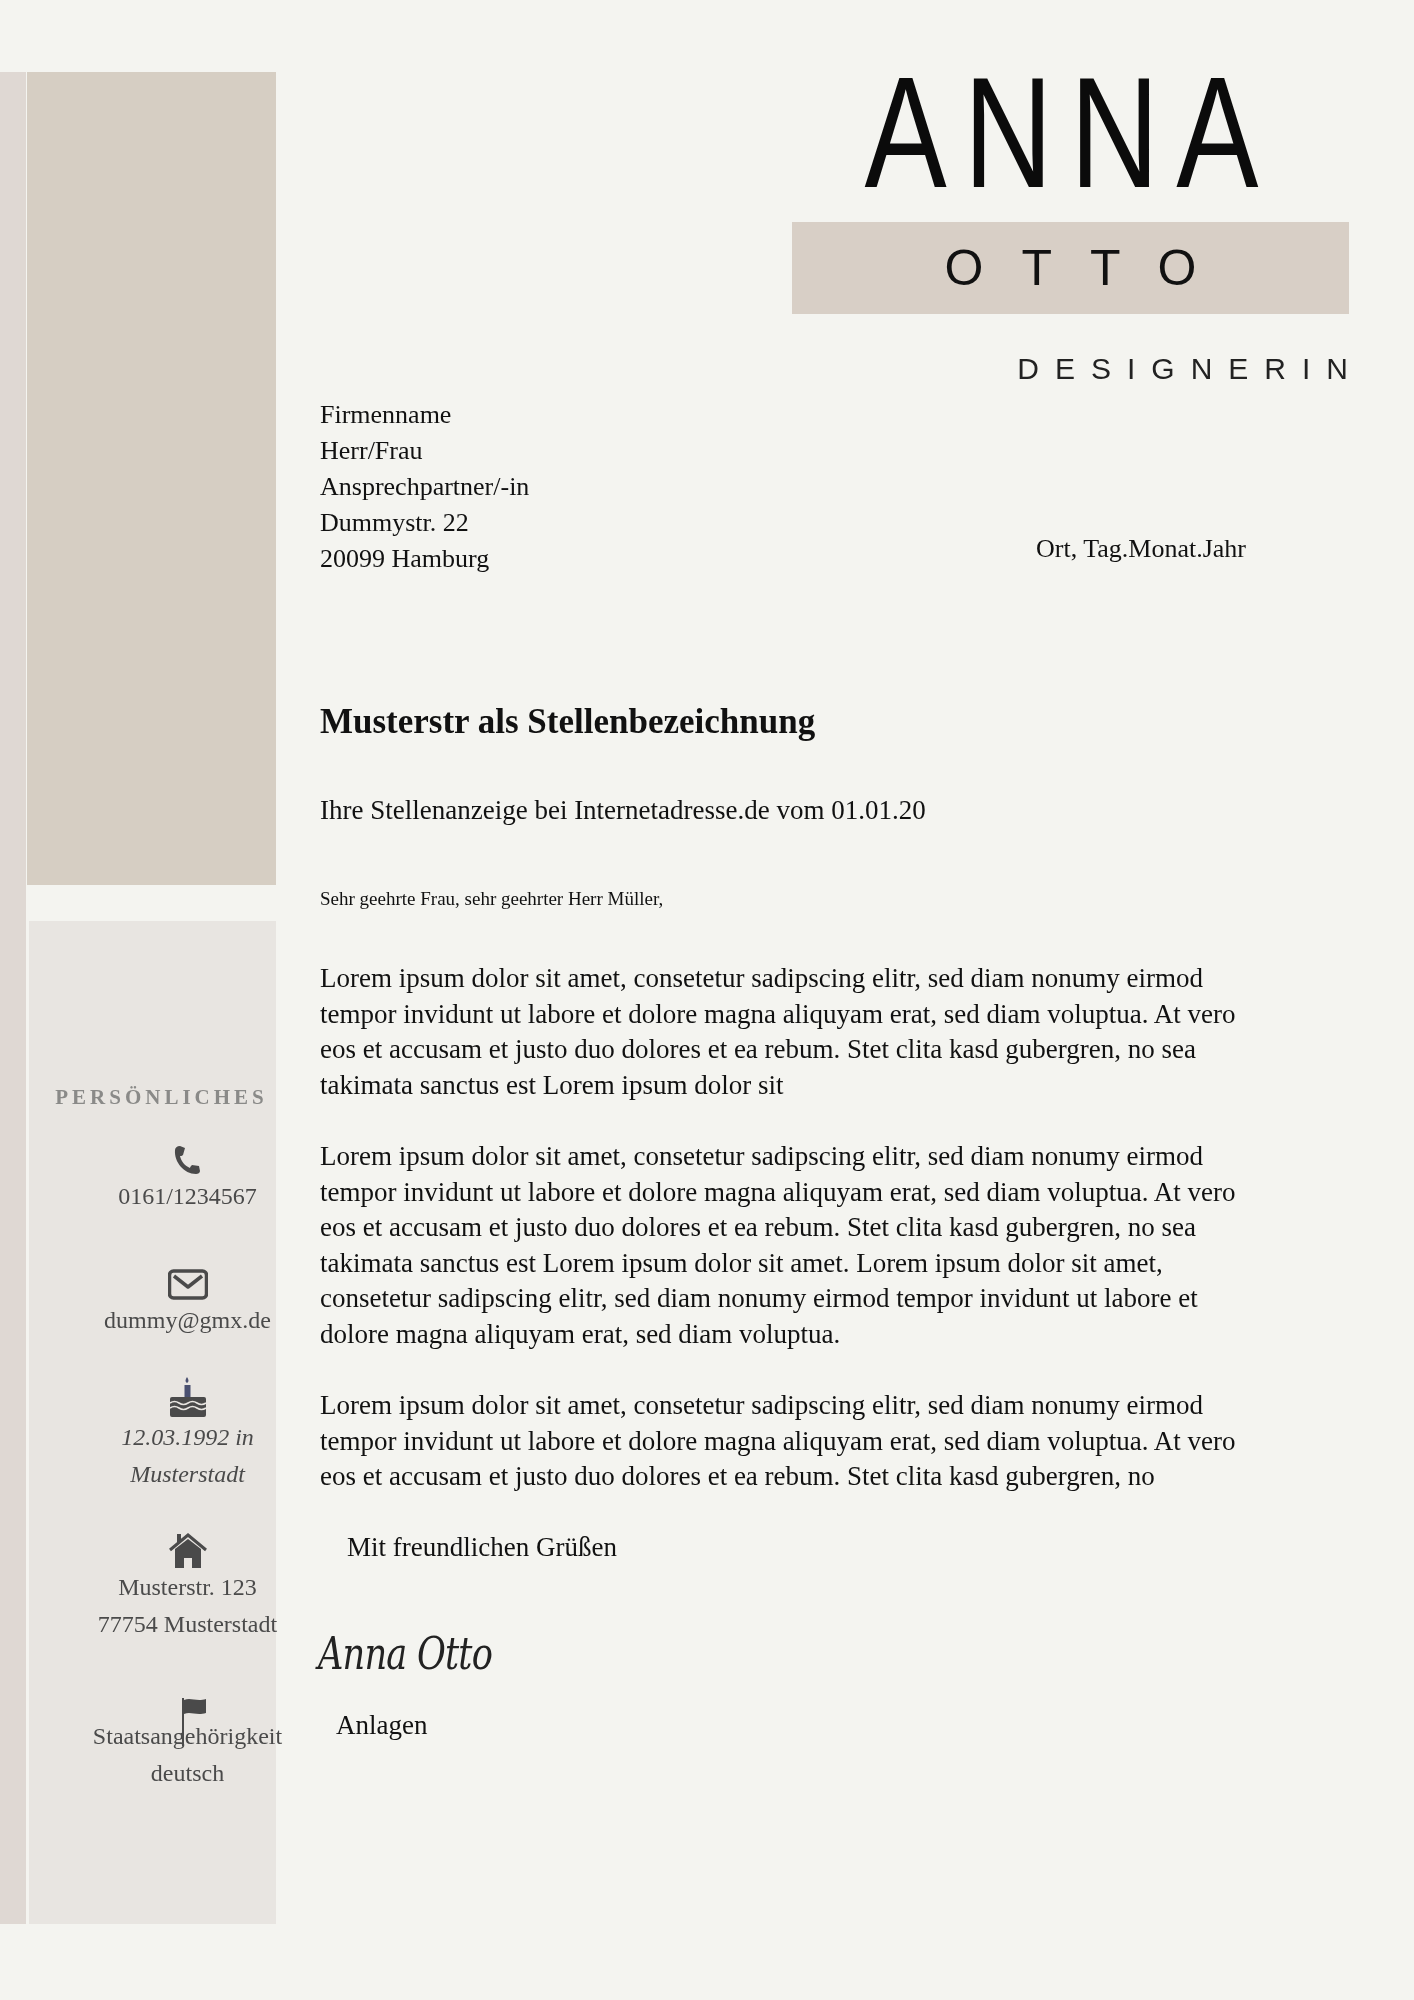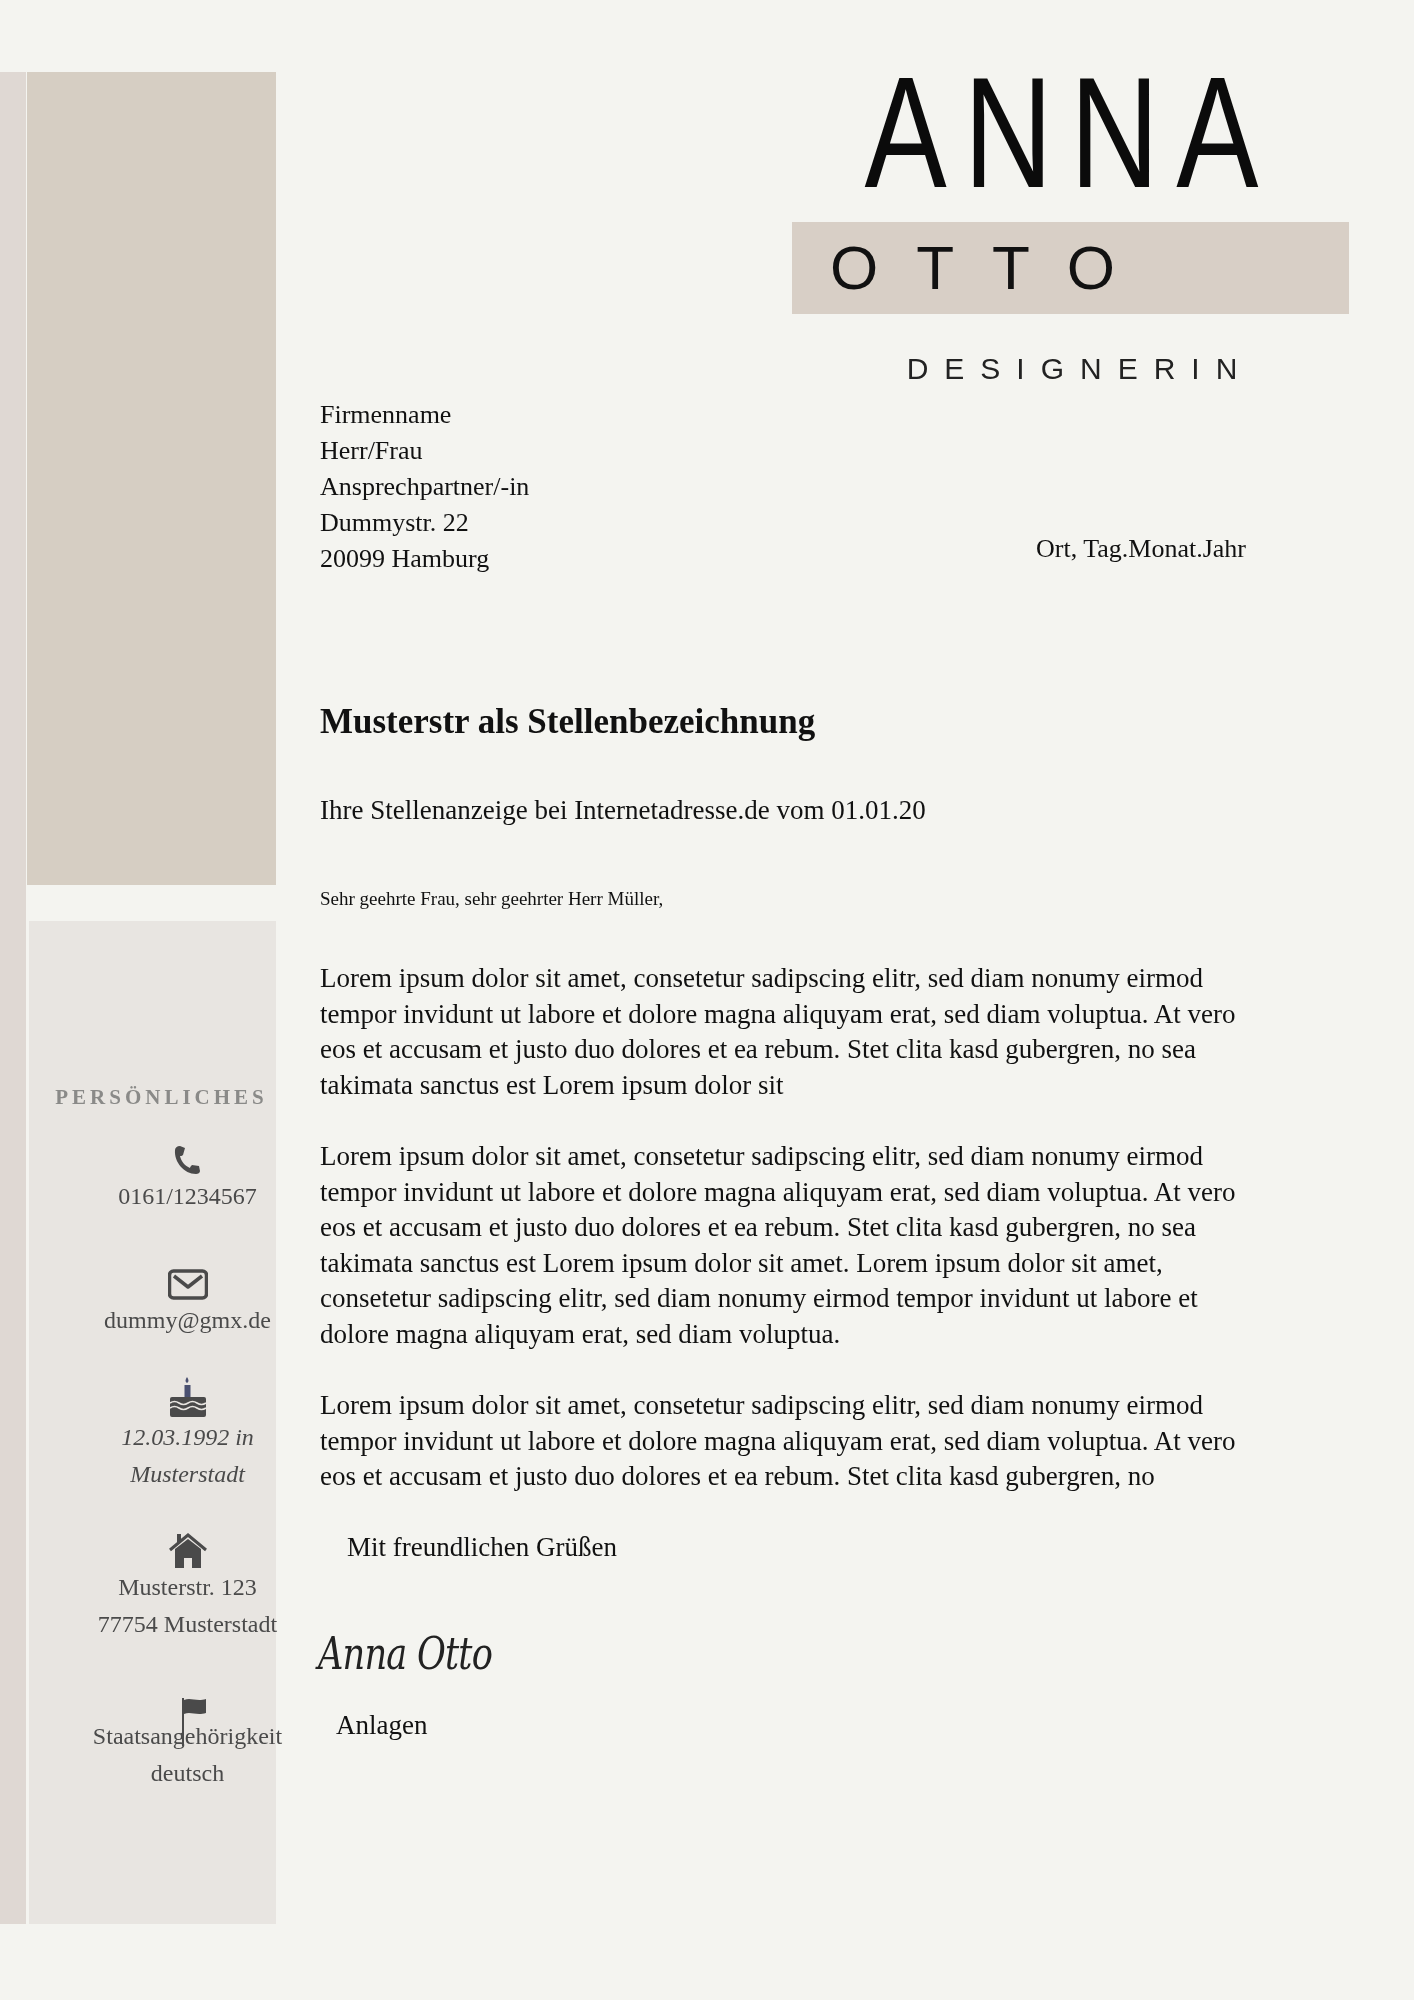--- a/index.html
+++ b/index.html
@@ -7,24 +7,24 @@
          font-family:"Liberation Serif", "DejaVu Serif", serif; color:#111; }
   .abs { position:absolute; }
   .strip { left:0; top:72px; width:26px; height:1852px; background:#dfd8d3; }
   .topblock { left:27px; top:72px; width:249px; height:813px; background:#d6cec3; }
   .panel { left:29px; top:921px; width:247px; height:1003px; background:#e8e5e1; }
 
   .first-name { left:780px; width:580px; top:52px; text-align:center; font-family:"Liberation Sans", "DejaVu Sans", sans-serif;
                 font-weight:normal; font-size:158px; line-height:160px; letter-spacing:22px; color:#0b0b0b;
                 transform:scaleX(0.78); transform-origin:center; }
   .last-box { left:792px; top:222px; width:557px; height:92px; background:#d8cfc6; }
-  .last-name { left:792px; top:222px; width:557px; height:96px; line-height:92px; 
-               font-family:"Liberation Sans", "DejaVu Sans", sans-serif; font-size:62px; letter-spacing:38px; text-indent:38px; color:#111;
+  .last-name { left:792px; top:222px; width:557px; height:96px; line-height:92px; text-align:center;
+               font-family:"Liberation Sans", "DejaVu Sans", sans-serif; font-size:50px; letter-spacing:38px; text-indent:38px; color:#111;
                font-weight:normal; }
-  .job-title { left:780px; top:352px; width:584px; text-align:center; font-family:"Liberation Sans", "DejaVu Sans", sans-serif;
+  .job-title { left:780px; top:352px; width:584px; text-align:right; font-family:"Liberation Sans", "DejaVu Sans", sans-serif;
                font-size:30px; letter-spacing:16px; text-indent:16px; color:#222; }
 
   .recipient { left:320px; top:397px; font-size:26px; line-height:36px; }
   .recipient div { white-space:nowrap; }
   .date { left:1000px; width:246px; top:534px; font-size:26px; text-align:right; white-space:nowrap; }
 
   .heading { left:320px; top:702px; font-size:35px; font-weight:bold; white-space:nowrap; }
   .subject { left:320px; top:795px; font-size:27px; white-space:nowrap; }
   .salutation { left:320px; top:888px; font-size:19px; white-space:nowrap; }
   .para { left:320px; width:930px; font-size:27px; line-height:35.6px; }

